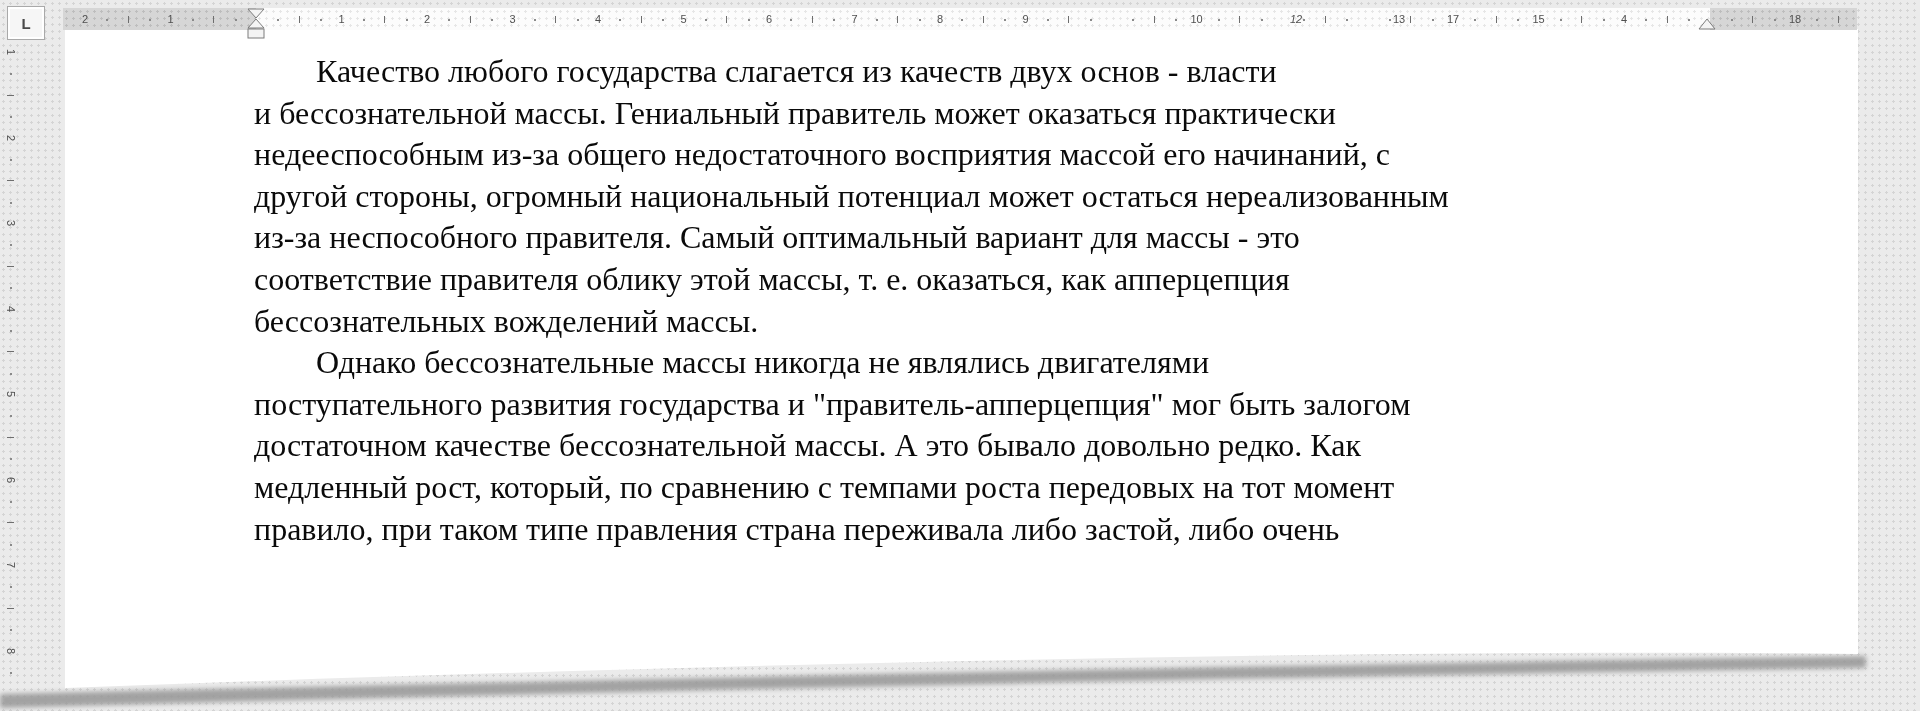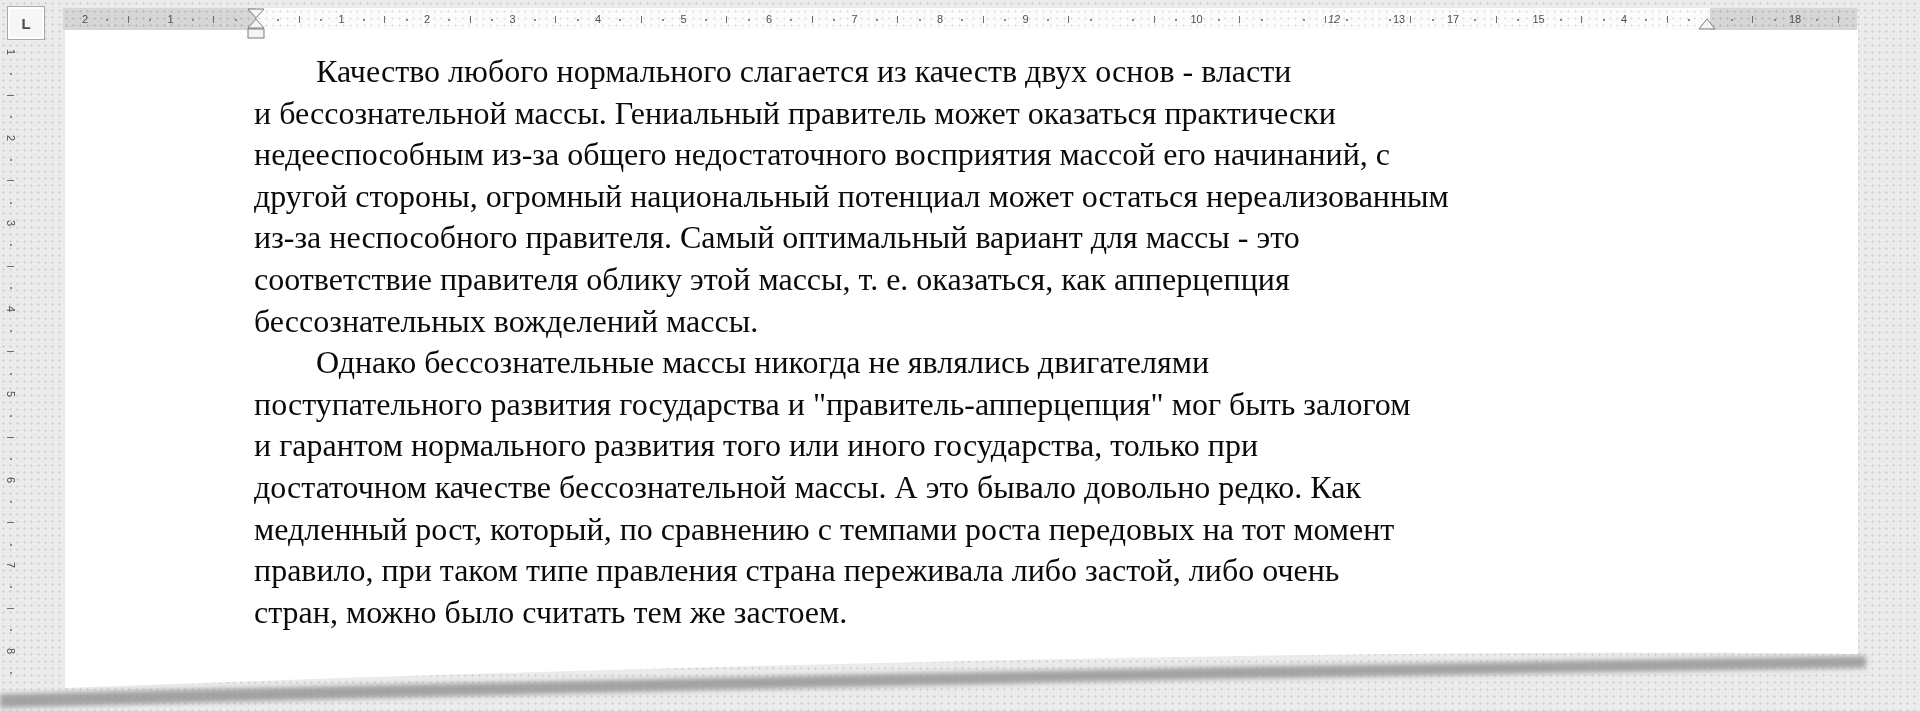--- a/index.html
+++ b/index.html
@@ -130,21 +130,21 @@
         <div class="h-half" style="left: 1005.25px;"></div>
         <div class="h-dot" style="left: 1026.62px;"></div>
         <div class="h-num" style="left: 1018px; margin-top: 32px;">10</div>
         <div class="h-dot" style="left: 1069.38px;"></div>
         <div class="h-half" style="left: 1090.75px;"></div>
         <div class="h-dot" style="left: 1112.12px;"></div>
         <div class="h-num" style="left: 1133.5px;">10</div>
         <div class="h-dot" style="left: 1154.88px;"></div>
         <div class="h-half" style="left: 1176.25px;"></div>
         <div class="h-dot" style="left: 1197.62px;"></div>
-        <div class="h-num" style="left: 1271px; font-style: italic;">12</div>
+        <div class="h-num" style="left: 1233px; font-style: italic;">12</div>
         <div class="h-dot" style="left: 1240.38px;"></div>
         <div class="h-half" style="left: 1261.75px;"></div>
         <div class="h-dot" style="left: 1283.12px;"></div>
         <div class="h-num" style="left: 1336px;">13</div>
         <div class="h-dot" style="left: 1325.88px;"></div>
         <div class="h-half" style="left: 1347.25px;"></div>
         <div class="h-dot" style="left: 1368.62px;"></div>
         <div class="h-num" style="left: 1390px;">17</div>
         <div class="h-dot" style="left: 1411.38px;"></div>
         <div class="h-half" style="left: 1432.75px;"></div>
@@ -213,29 +213,27 @@
     </g>
     <g>
       <rect x="248" y="29" width="16" height="9" fill="#f4f4f4" stroke="#7d7d7d" stroke-width="1"></rect>
     </g>
     <g>
       <polygon points="1707,19 1715,29 1699,29" fill="#f4f4f4" stroke="#7d7d7d" stroke-width="1"></polygon>
     </g>
   </svg>
 
   <div class="doc-text" id="doc-text">
-      <div class="text-line indent">Качество любого нормального слагается из качеств двух основ - власти</div>
+      <div class="text-line indent">Качество любого государства слагается из качеств двух основ - власти</div>
       <div class="text-line">и бессознательной массы. Гениальный правитель может оказаться практически</div>
       <div class="text-line">недееспособным из-за общего недостаточного восприятия массой его начинаний, с</div>
       <div class="text-line">другой стороны, огромный национальный потенциал может остаться нереализованным</div>
       <div class="text-line">из-за неспособного правителя. Самый оптимальный вариант для массы - это</div>
       <div class="text-line">соответствие правителя облику этой массы, т. е. оказаться, как апперцепция</div>
       <div class="text-line">бессознательных вожделений массы.</div>
       <div class="text-line indent">Однако бессознательные массы никогда не являлись двигателями</div>
       <div class="text-line">поступательного развития государства и "правитель-апперцепция" мог быть залогом</div>
-      <div class="text-line">и гарантом нормального развития того или иного государства, только при</div>
       <div class="text-line">достаточном качестве бессознательной массы. А это бывало довольно редко. Как</div>
       <div class="text-line">медленный рост, который, по сравнению с темпами роста передовых на тот момент</div>
       <div class="text-line">правило, при таком типе правления страна переживала либо застой, либо очень</div>
-      <div class="text-line">стран, можно было считать тем же застоем.</div>
     </div>
 
 </div>
 
 </body></html>

